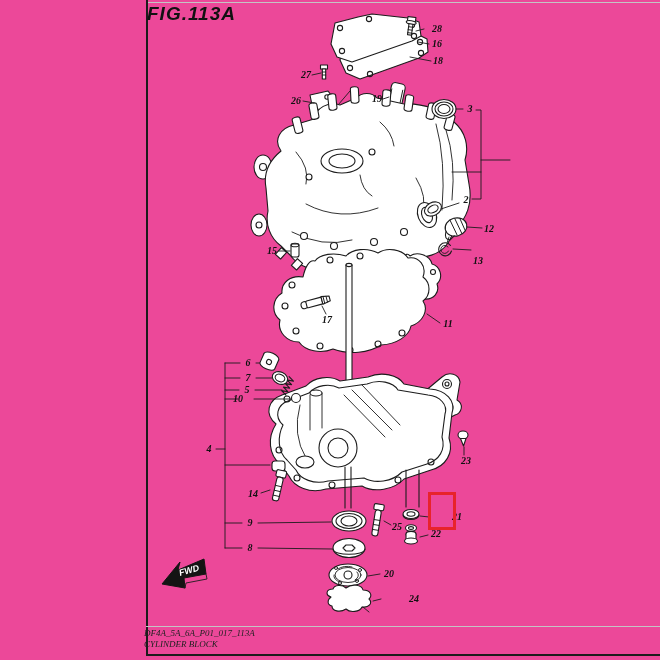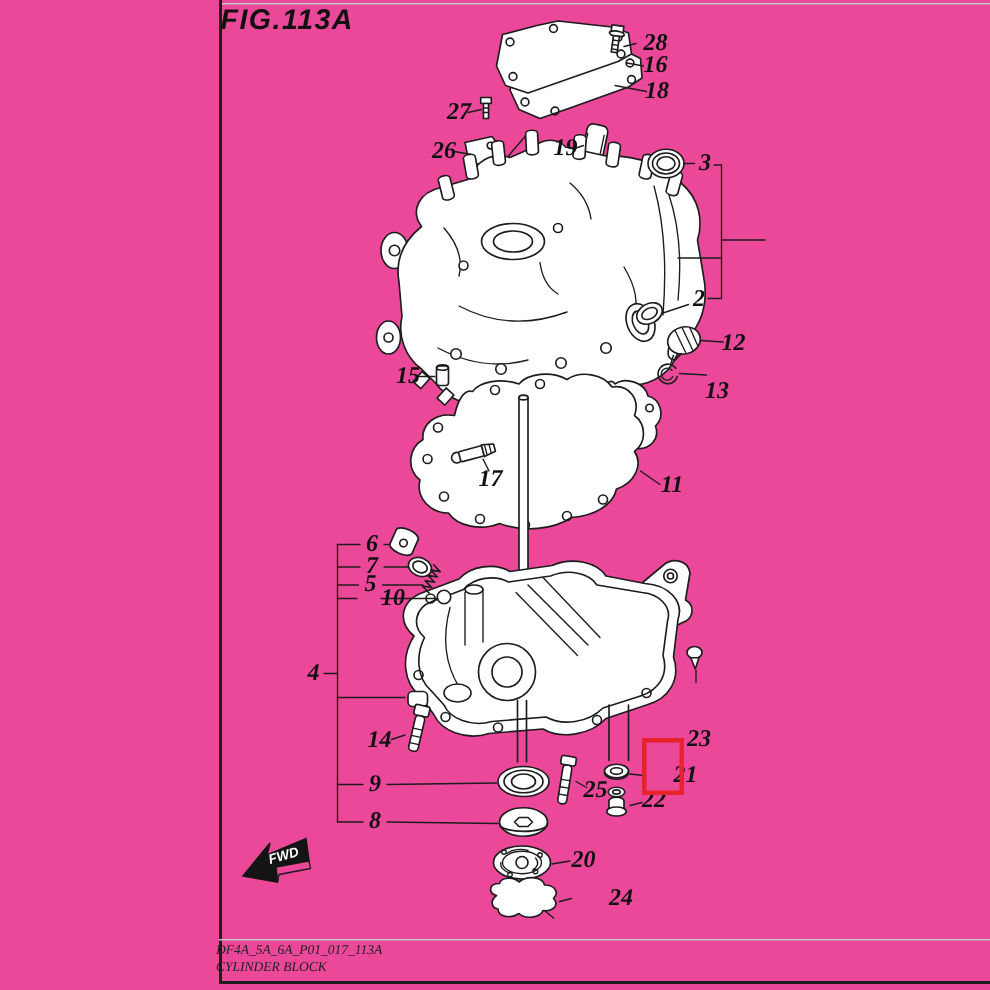--- a/index.html
+++ b/index.html
@@ -9,21 +9,21 @@
   svg.art{position:absolute;left:0;top:0;}
   svg .ln{stroke:#1c1c1c;stroke-width:1.1;fill:none;stroke-linecap:round;stroke-linejoin:round;}
   svg .w{fill:#ffffff;}
   svg .thin{stroke-width:0.9;}
   svg .blk{fill:#141414;stroke:#141414;}
   .fig-title{position:absolute;left:147px;top:3px;font-size:19px;font-style:italic;
              font-weight:700;letter-spacing:1px;color:#111;
              font-family:"Liberation Sans", sans-serif;}
   #callouts .callout{position:absolute;transform:translate(-50%,-50%);
              font-family:"Liberation Serif", serif;font-style:italic;font-weight:700;
-             font-size:16px;color:#111;line-height:1;padding:0 1px;cursor:pointer;}
+             font-size:10px;color:#111;line-height:1;padding:0 1px;cursor:pointer;}
   #hl{position:absolute;border:3px solid #e8232b;pointer-events:none;}
   .footer{position:absolute;left:144px;top:628px;width:516px;color:#222;
           font-family:"Liberation Serif", serif;font-style:italic;font-size:9px;line-height:1.25;}
   .rule{position:absolute;background:#c4c4c4;}
   .rule.dark{background:#1c1c1c;}
 </style>
 </head>
 <body>
 
 <div class="page">
@@ -358,23 +358,23 @@
       <div class="callout" style="left: 470px; top: 109px;">3</div>
       <div class="callout" style="left: 466px; top: 200px;">2</div>
       <div class="callout" style="left: 489px; top: 229px;">12</div>
       <div class="callout" style="left: 478px; top: 250px; margin-top: 11px;">13</div>
       <div class="callout" style="left: 272px; top: 251px;">15</div>
       <div class="callout" style="left: 327px; top: 320px;">17</div>
       <div class="callout" style="left: 448px; top: 324px;">11</div>
       <div class="callout" style="left: 248px; top: 363px;">6</div>
       <div class="callout" style="left: 248px; top: 378px;">7</div>
       <div class="callout" style="left: 247px; top: 390px;">5</div>
-      <div class="callout" style="left: 262px; top: 399px;">10</div>
+      <div class="callout" style="left: 238px; top: 399px;">10</div>
       <div class="callout" style="left: 209px; top: 449px;">4</div>
-      <div class="callout" style="left: 466px; top: 461px; margin-top: 32px;">23</div>
+      <div class="callout" style="left: 466px; top: 461px;">23</div>
       <div class="callout" style="left: 253px; top: 494px;">14</div>
       <div class="callout" style="left: 250px; top: 523px;">9</div>
       <div class="callout" style="left: 397px; top: 527px;">25</div>
       <div class="callout" style="left: 437px; top: 517px; margin-left: 20px;">21</div>
       <div class="callout" style="left: 436px; top: 534px;">22</div>
       <div class="callout" style="left: 250px; top: 548px;">8</div>
       <div class="callout" style="left: 389px; top: 574px;">20</div>
       <div class="callout" style="left: 390px; top: 599px; margin-left: 24px;">24</div>
     </div>
 

